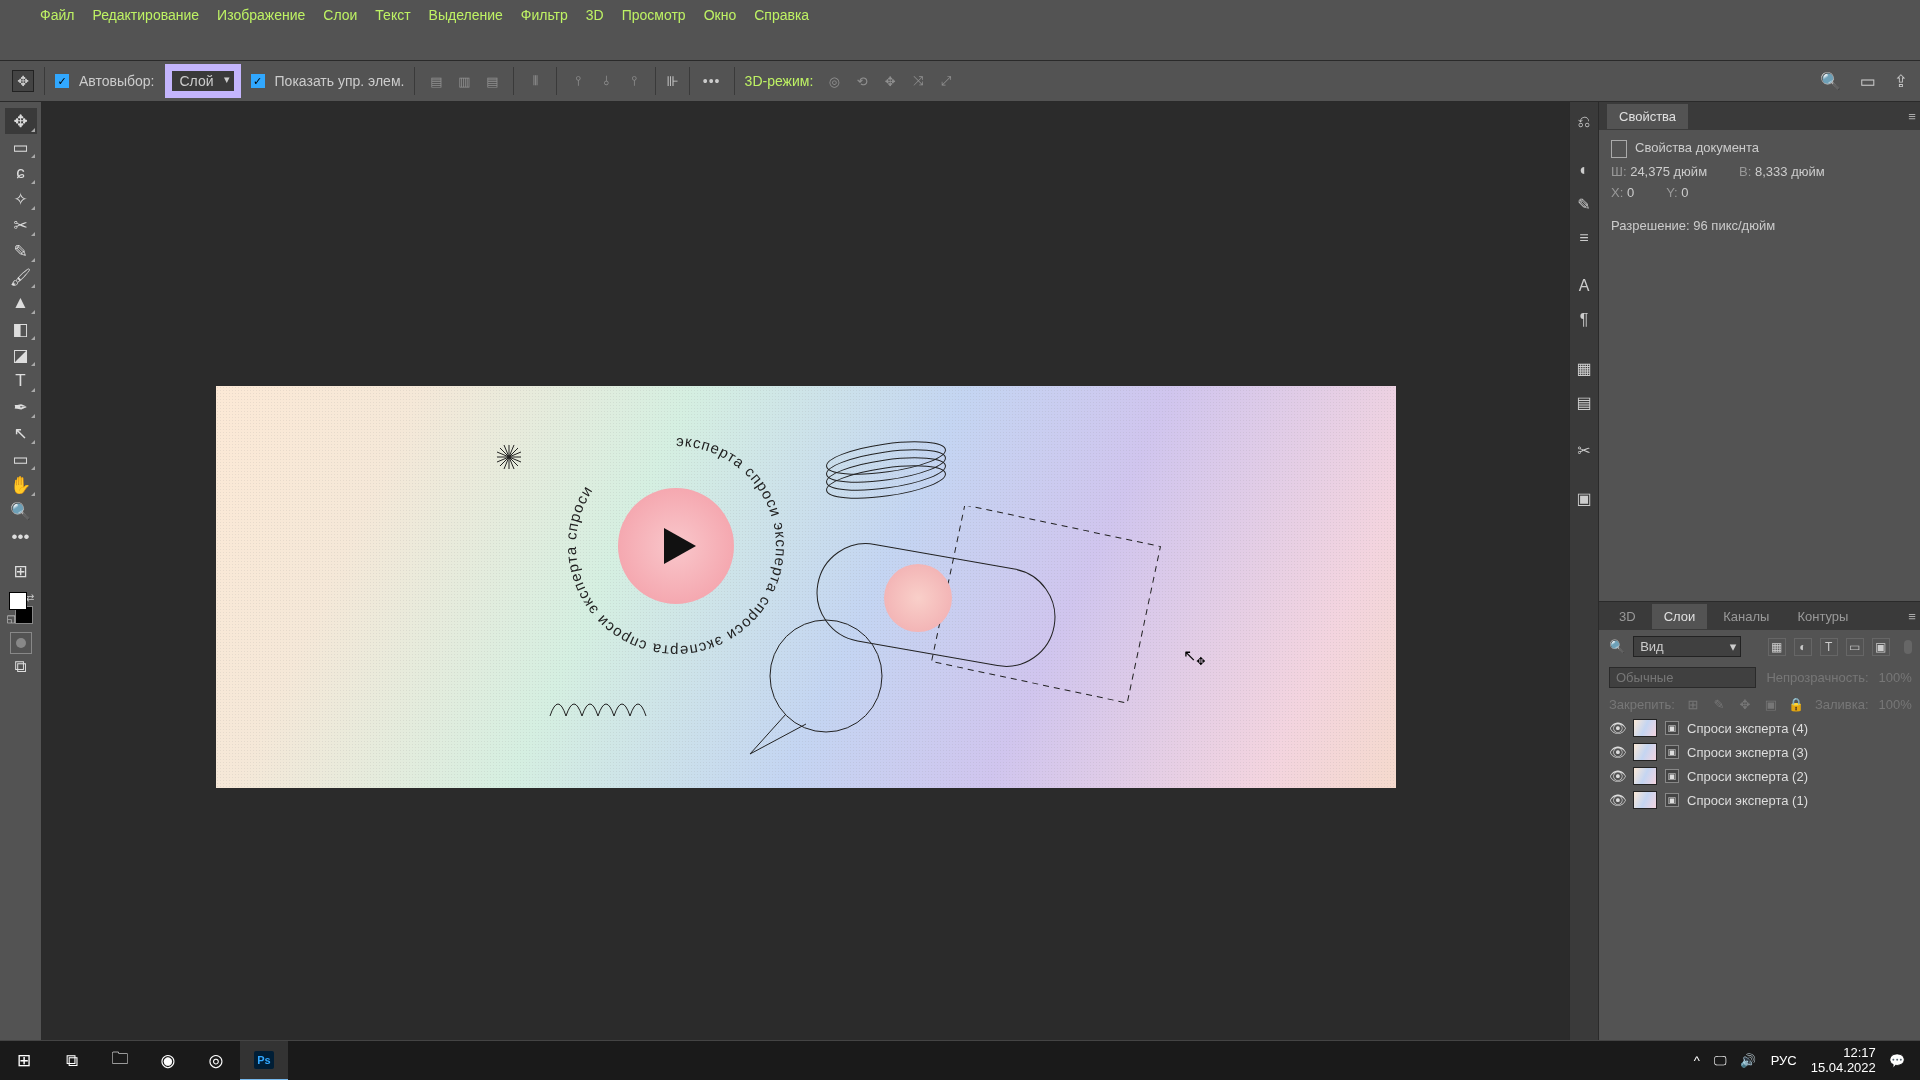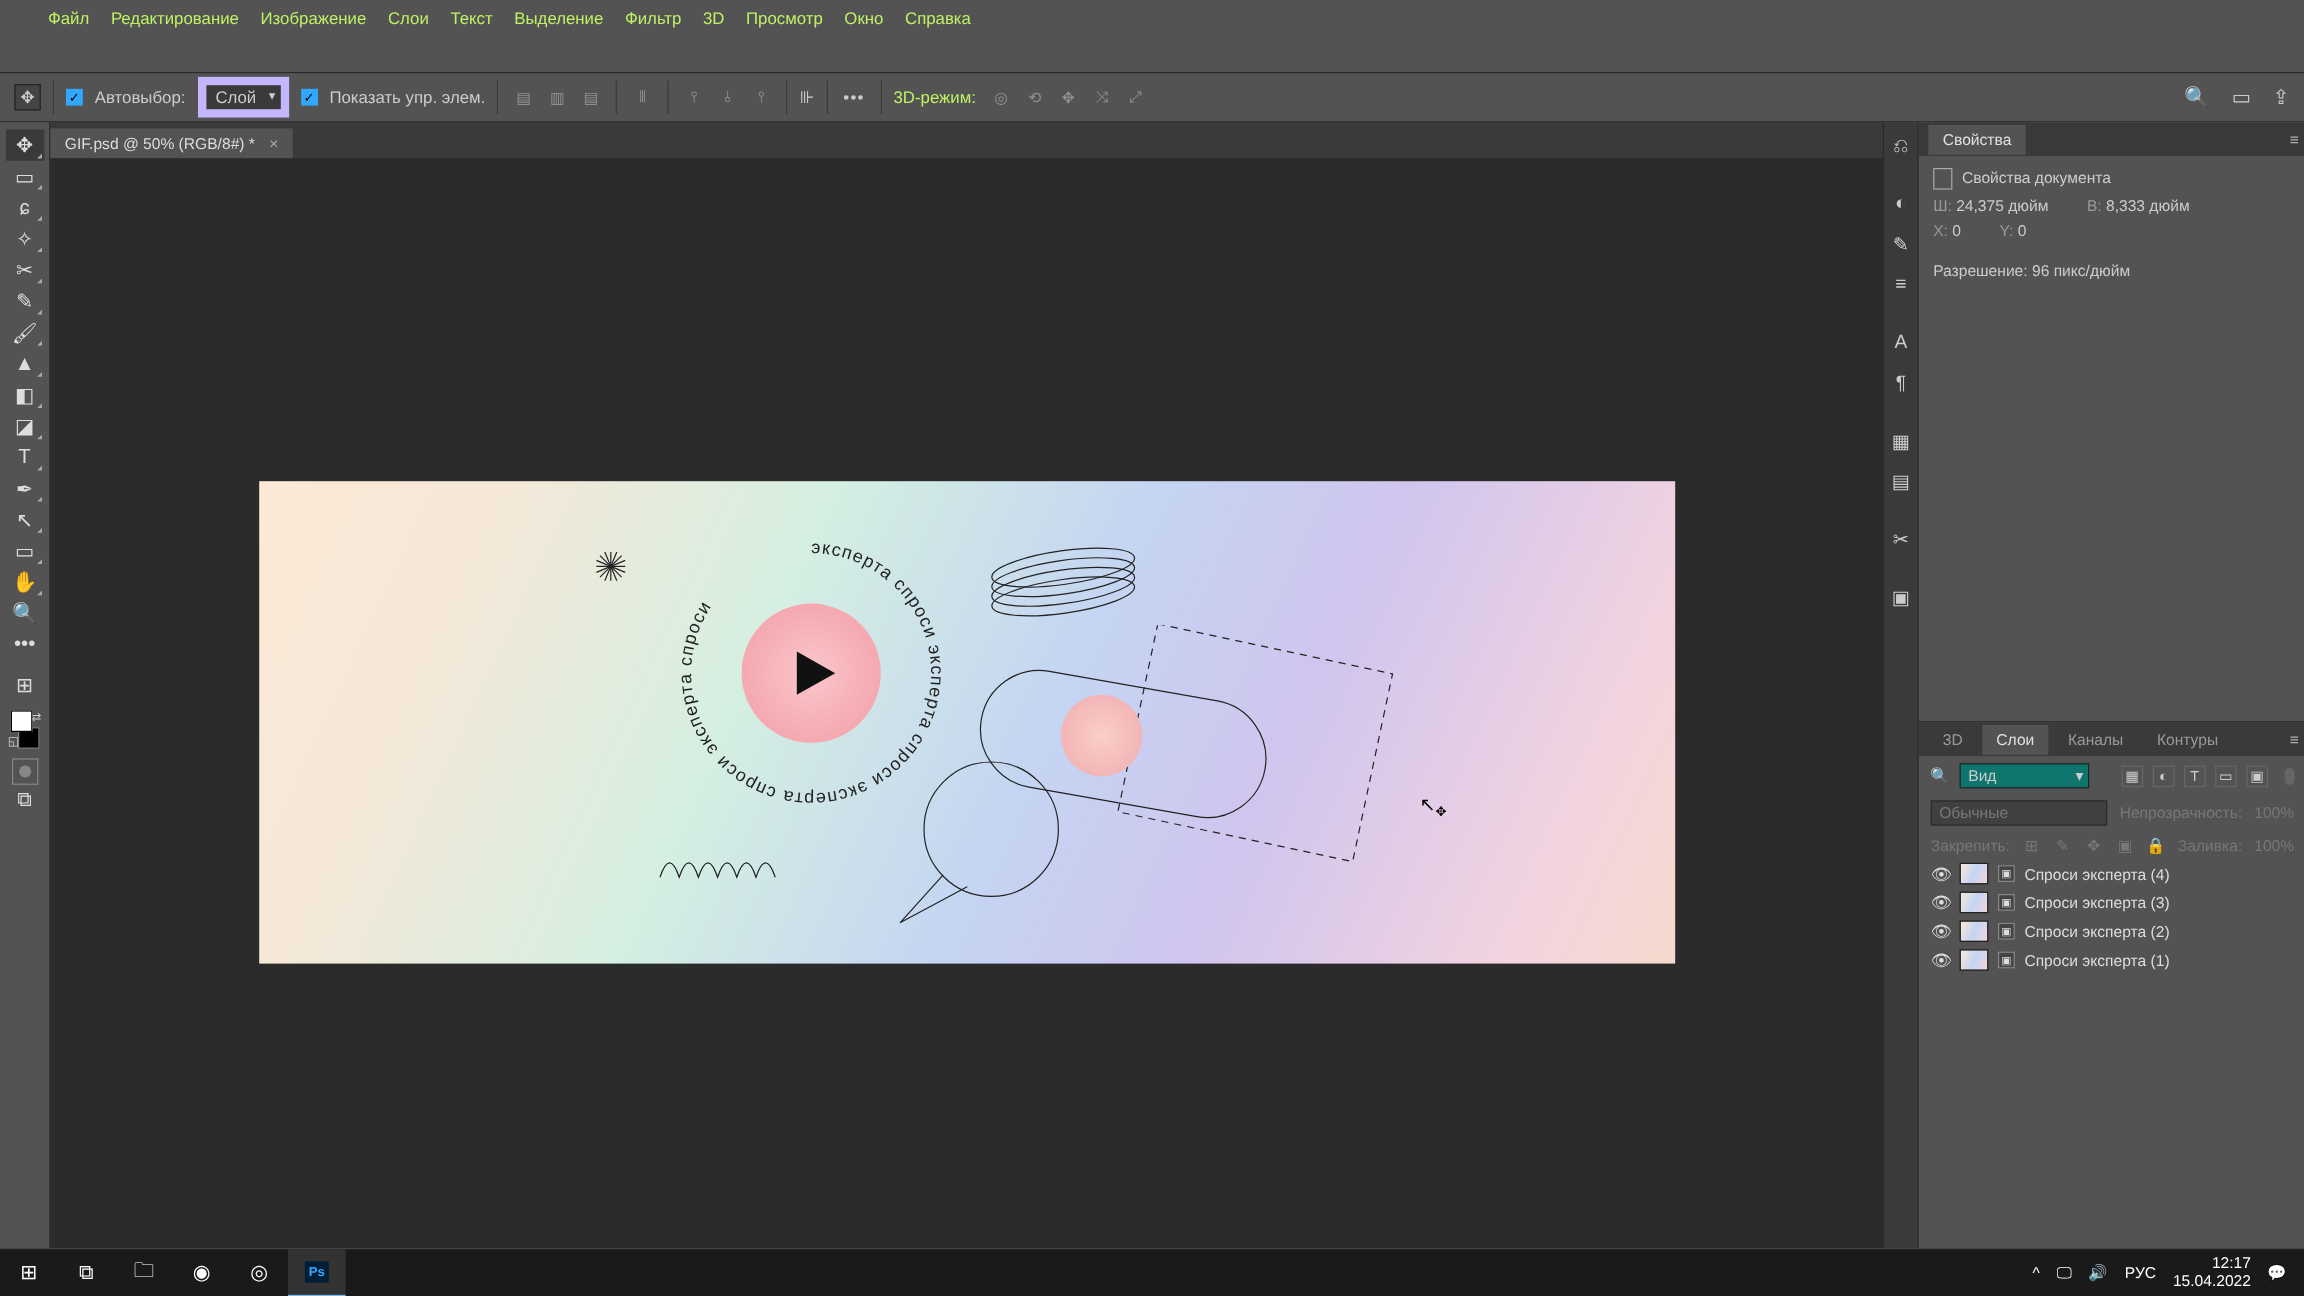--- a/index.html
+++ b/index.html
@@ -50,21 +50,21 @@
 .ptabs{height:28px;background:#3a3a3a;display:flex;align-items:center;padding-left:8px;gap:4px;font-size:13px}
 .ptab{padding:5px 12px;color:#999}
 .ptab.active{background:#535353;color:#e0e0e0}
 .pmenu{margin-left:auto;margin-right:6px;color:#aaa}
 .panel-body{padding:10px 12px;font-size:13px;color:#ccc}
 .prop-row{display:flex;gap:32px;padding:3px 0}
 .prop-lbl{color:#999;min-width:20px}
 .doc-ico{display:inline-block;width:16px;height:18px;border:1px solid #aaa;margin-right:8px;vertical-align:middle}
 .layers-panel{flex:1;display:flex;flex-direction:column}
 .lsearch{padding:6px 10px;display:flex;align-items:center;gap:8px}
-.lsearch .sel2{flex:0 0 108px;background:#0f766e;border:1px solid #222;padding:2px 6px;font-size:13px;position:relative}
+.lsearch .sel2{flex:0 0 108px;background:#404040;border:1px solid #222;padding:2px 6px;font-size:13px;position:relative}
 .lsearch .sel2:after{content:"▾";position:absolute;right:4px}
 .lfilter{display:flex;gap:8px;margin-left:auto}
 .lfilter span{width:18px;height:18px;display:flex;align-items:center;justify-content:center;border:1px solid #666;font-size:12px}
 .lopts{padding:4px 10px;display:flex;align-items:center;gap:10px;font-size:13px;color:#777}
 .lopts .sel3{flex:1;background:#404040;border:1px solid #2a2a2a;padding:2px 6px}
 .llock{padding:4px 10px;display:flex;align-items:center;gap:10px;font-size:13px;color:#777}
 .llock span.ico{width:16px;height:16px;display:flex;align-items:center;justify-content:center;font-size:13px}
 .layer-list{flex:1;overflow:auto}
 .layer{height:24px;display:flex;align-items:center;padding:0 10px;gap:8px;font-size:13px;color:#ddd}
 .layer .eye{width:16px;font-size:14px}
@@ -180,26 +180,20 @@
       <div class="swap">⇄</div>
       <div class="def">◱</div>
     </div>
     <div class="mask-ico">
         <div class="circ"></div>
       </div>
     <div class="tb-btn">⧉</div>
   </div>
 
   <div class="doc-area">
-    <div class="tabbar">
-      <div class="doctab">
-        <span>GIF.psd @ 50% (RGB/8#) *</span>
-        <span class="x">×</span>
-      </div>
-    </div>
     <div class="canvas-wrap">
       <div class="canvas">
         <div class="noise"></div>
 
         <svg class="burst" style="position:absolute;top:58px;left:280px">
           <g transform="translate(13,13)">
             <line x1="-12" y1="0" x2="12" y2="0"></line>
               <line x1="0" y1="-12" x2="0" y2="12"></line>
             <line x1="-9" y1="-9" x2="9" y2="9"></line>
               <line x1="-9" y1="9" x2="9" y2="-9"></line>

